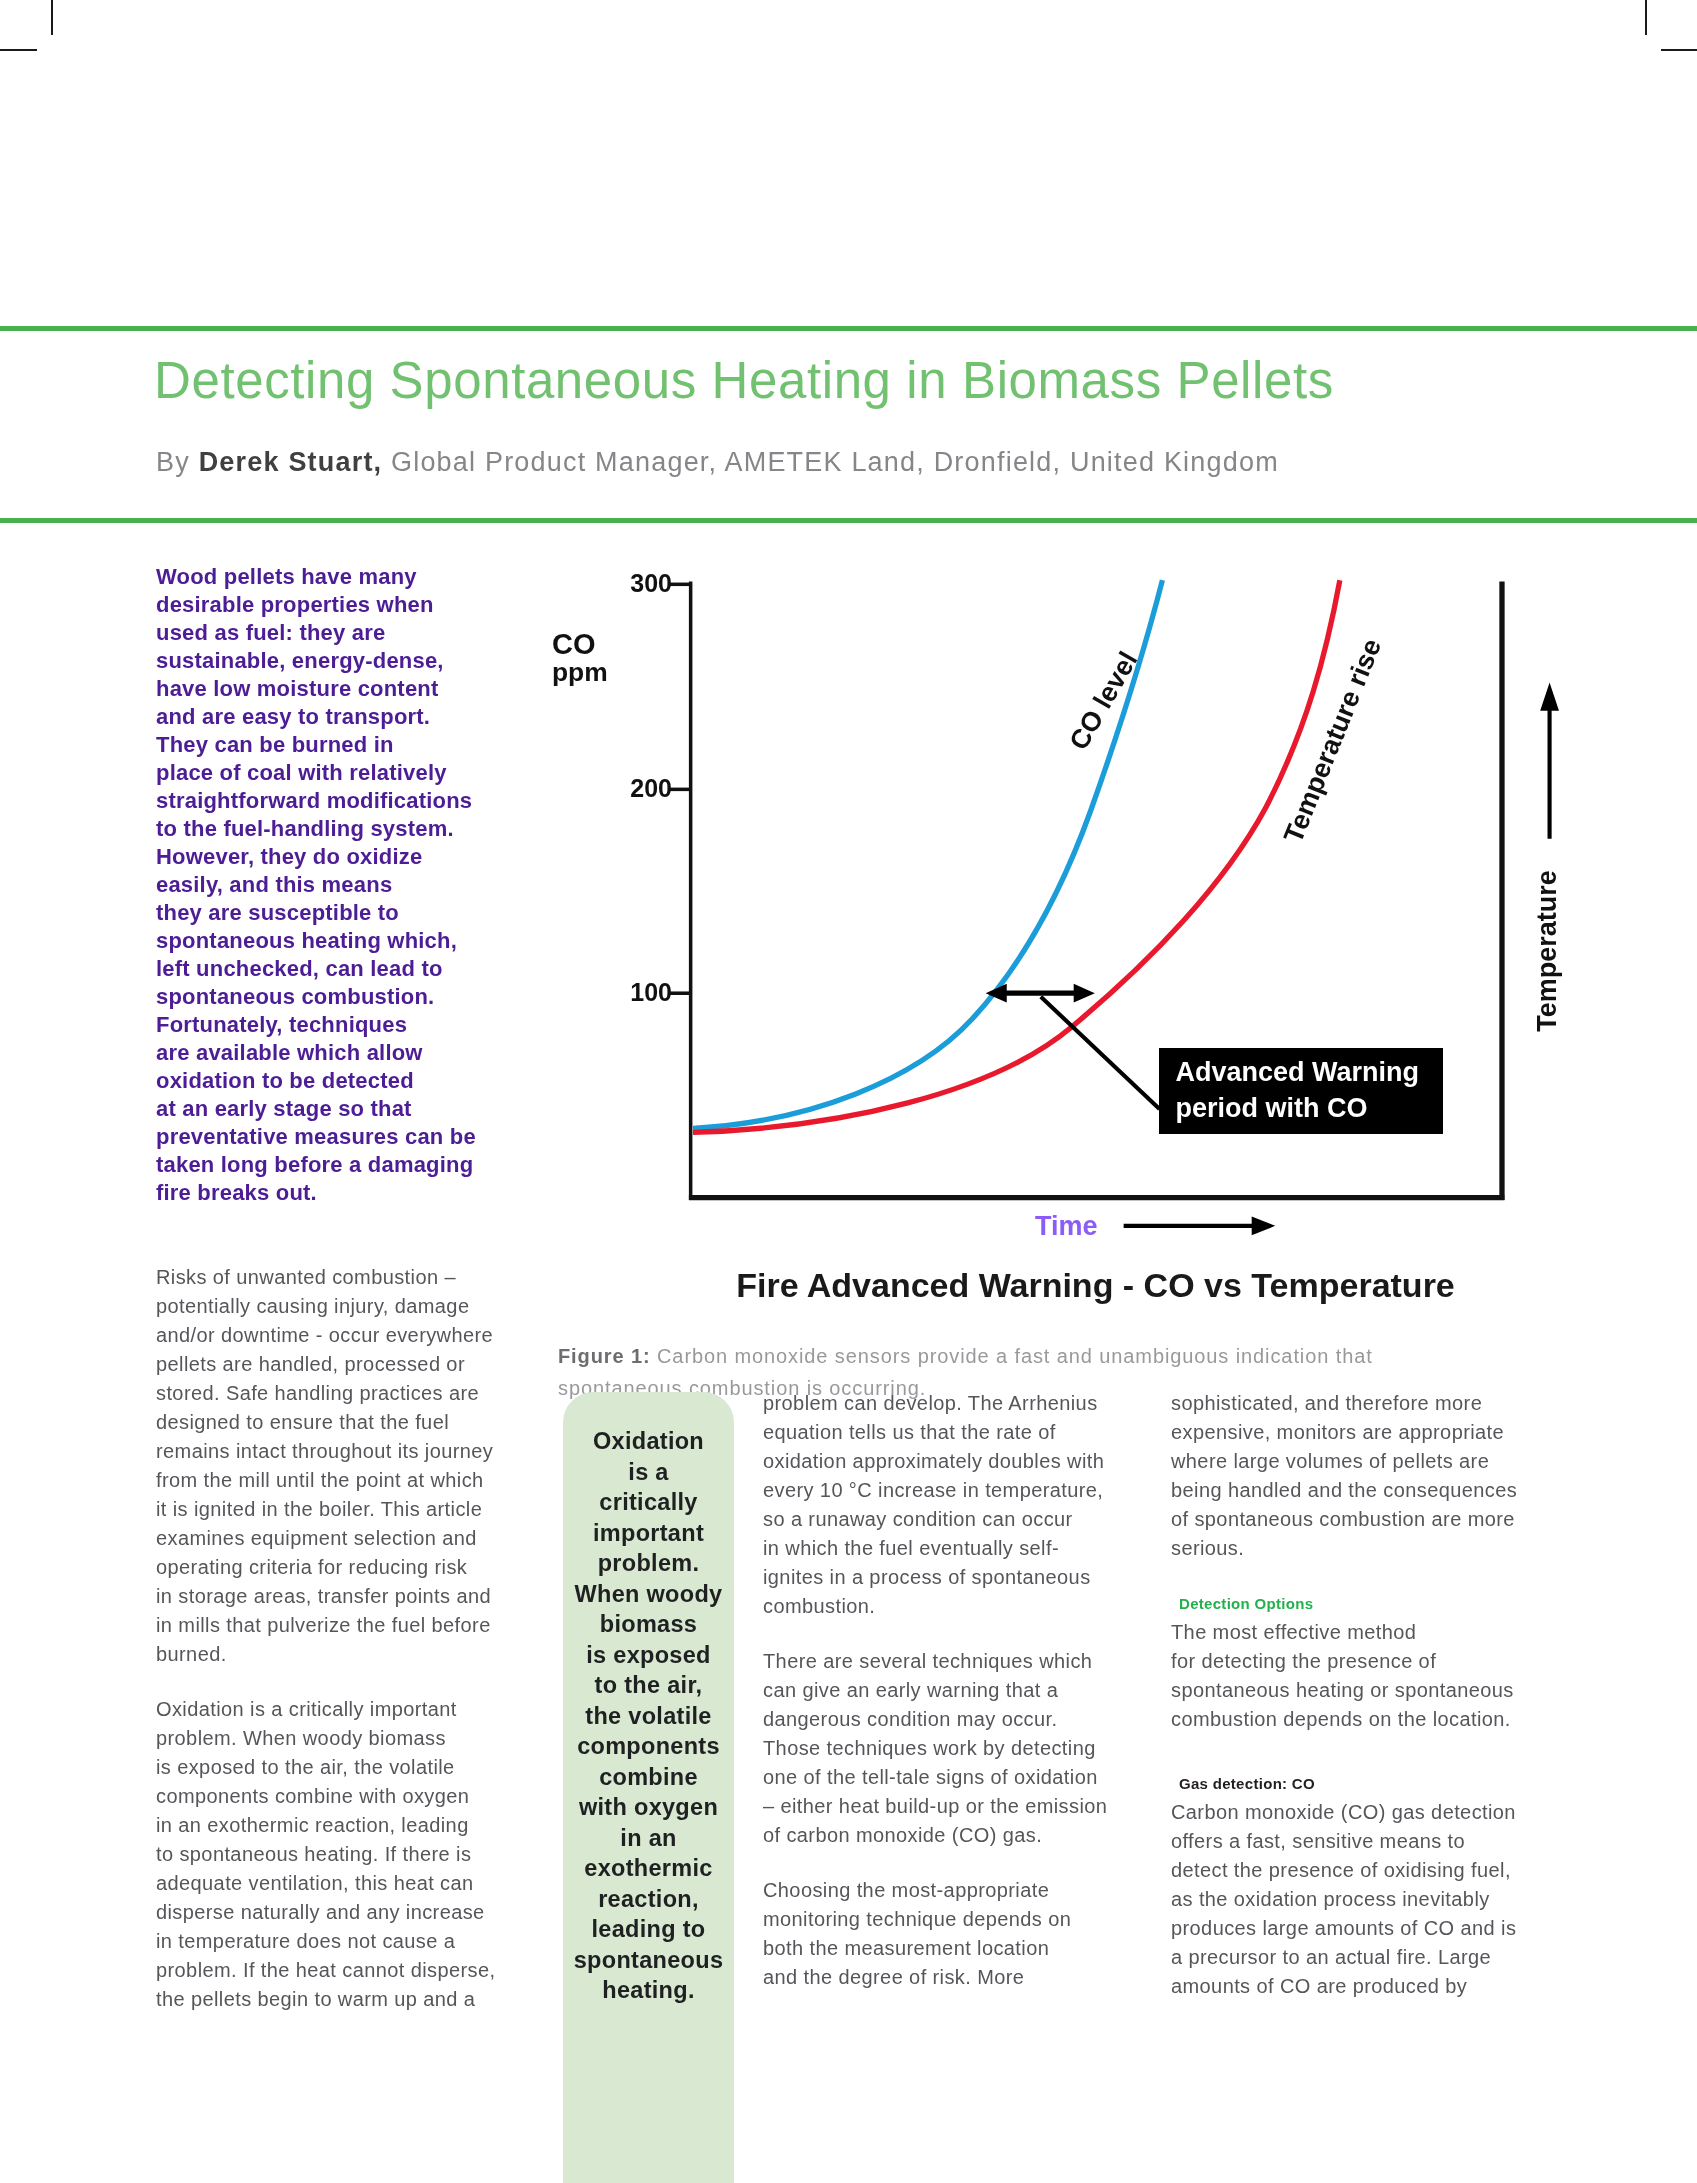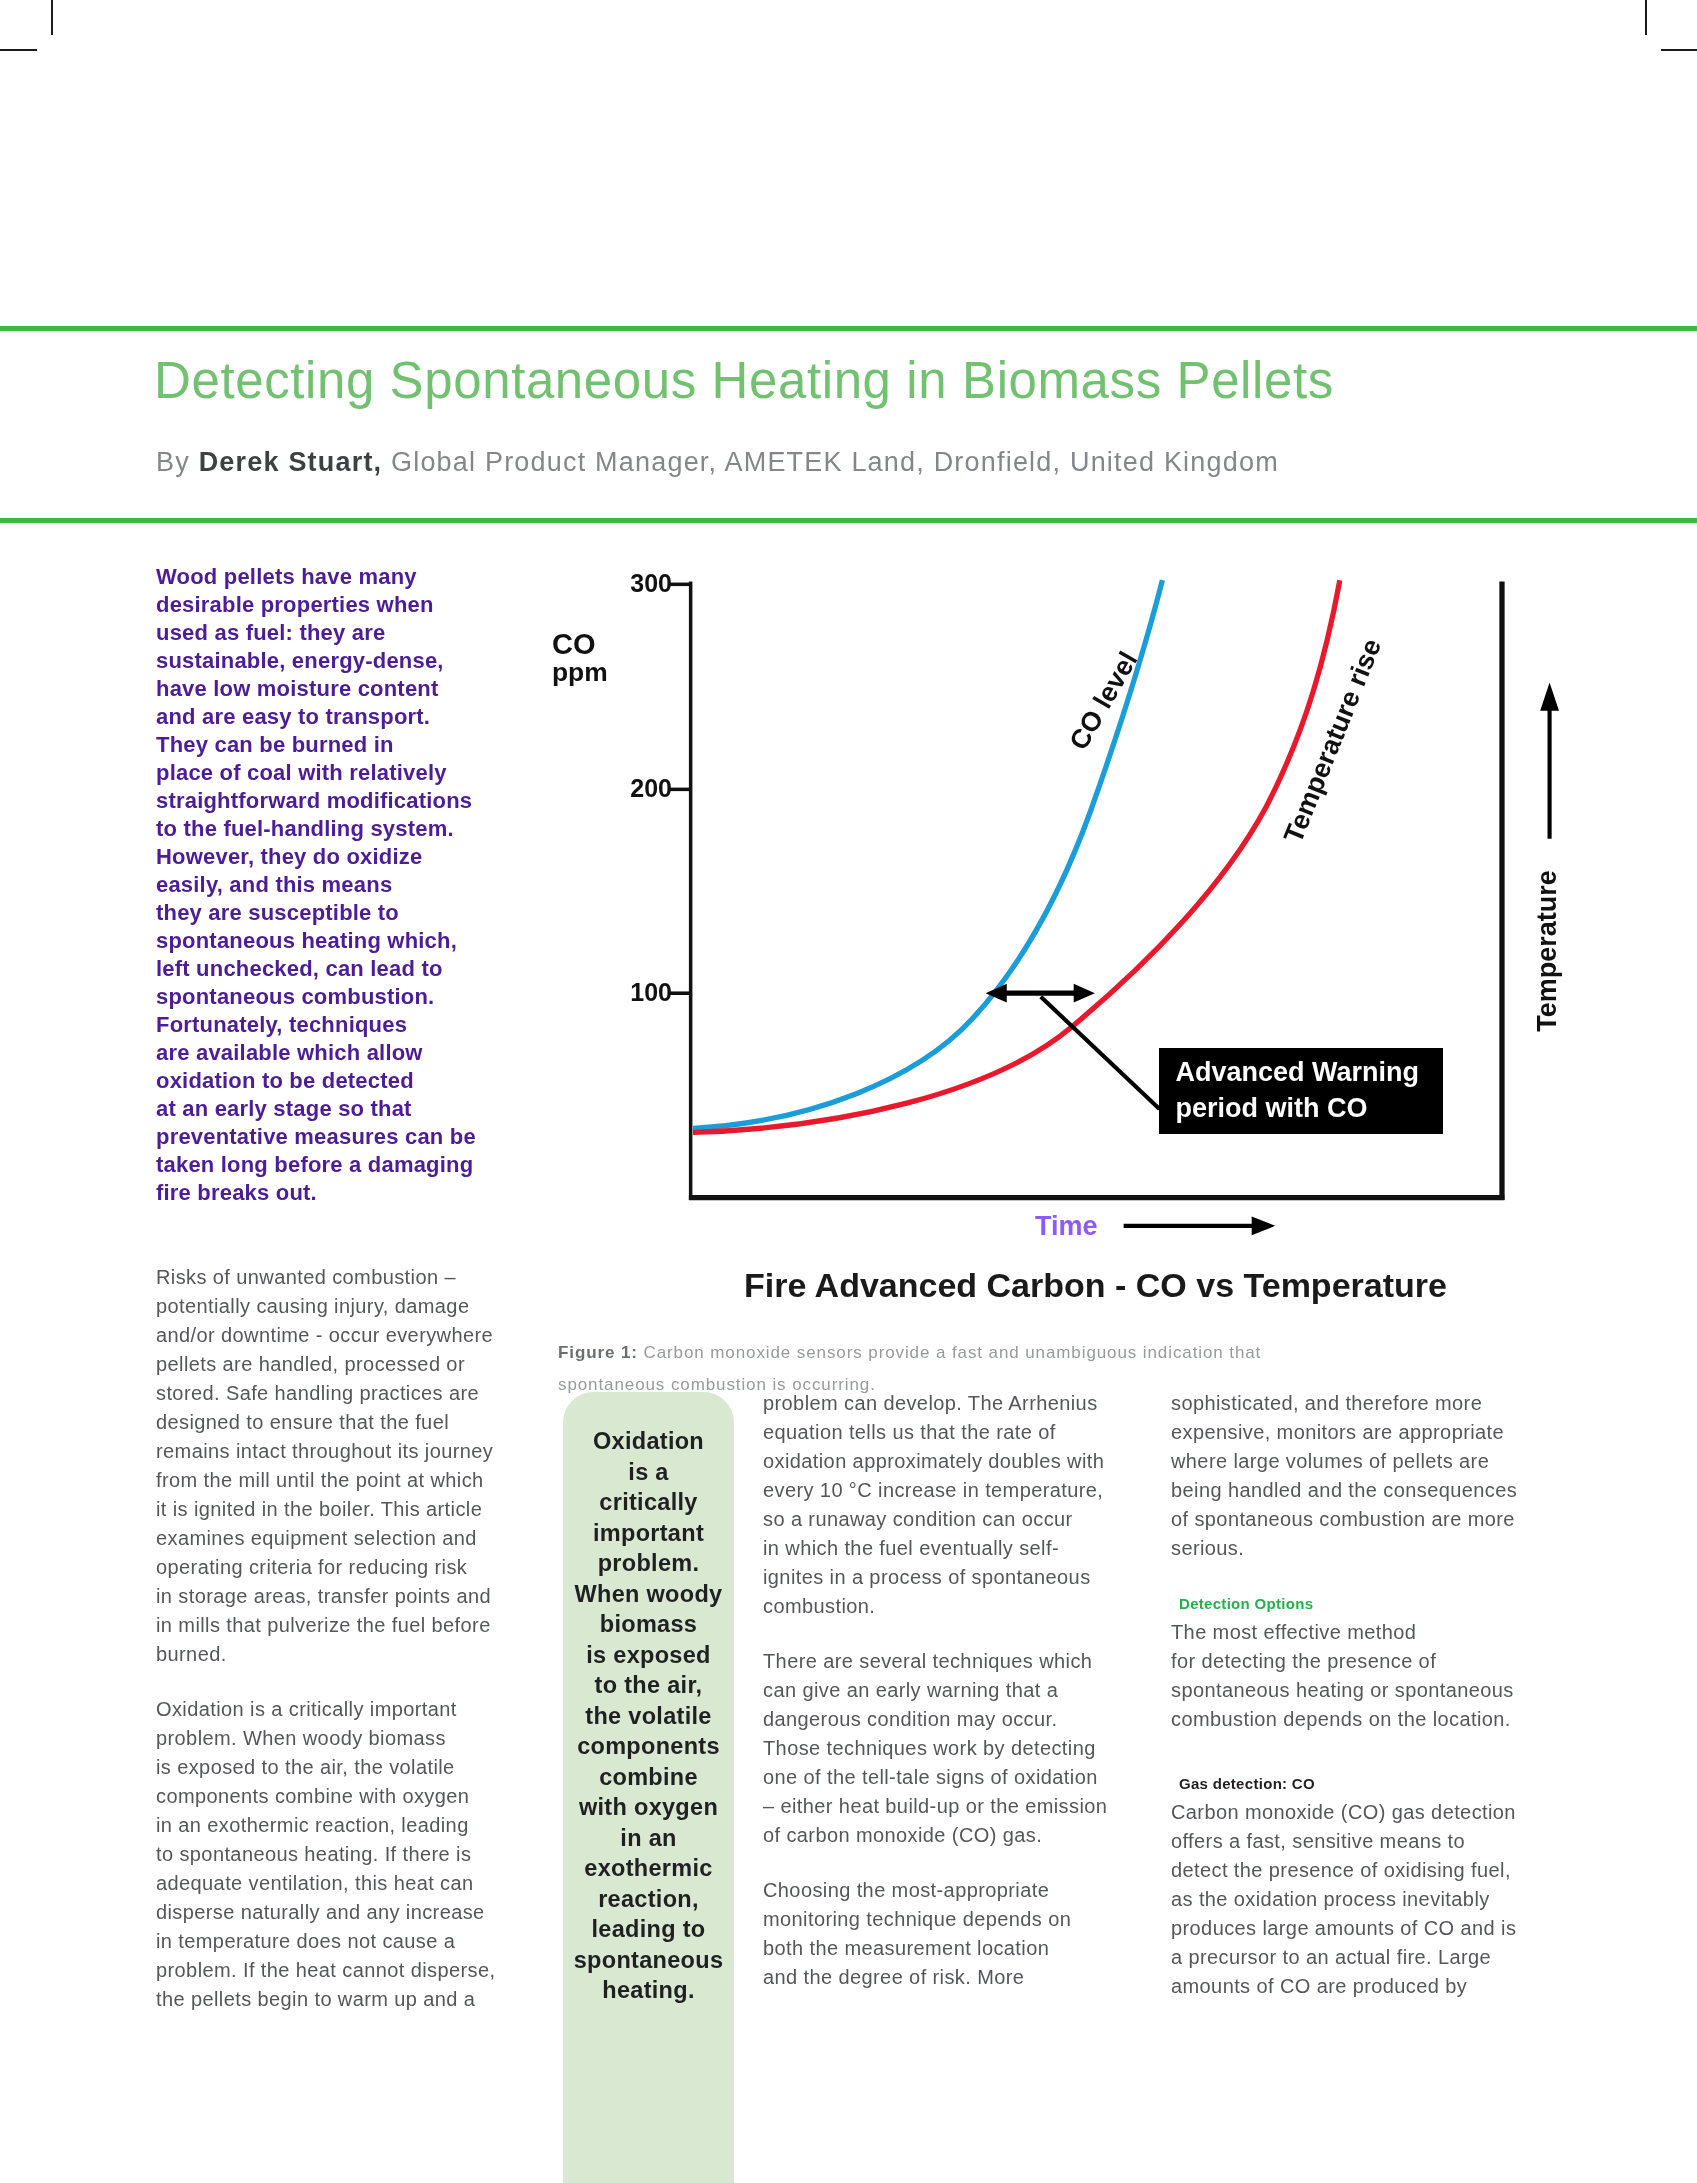--- a/index.html
+++ b/index.html
@@ -25,21 +25,21 @@
   .y-title .l1{font-size:29px;} .y-title .l2{font-size:26.4px;}
   .ytick{position:absolute;left:590px;width:82px;text-align:right;font-size:25px;font-weight:bold;color:#111;}
   .curve-label{position:absolute;font-size:27px;font-weight:bold;color:#111;white-space:nowrap;transform-origin:center;}
   #anno-box{position:absolute;left:1159px;top:1048px;width:284px;height:86px;background:#000;box-sizing:border-box;
             padding:5.9px 0 0 16.4px;color:#fff;font-size:27px;font-weight:bold;line-height:36px;white-space:pre-line;}
   #time-label{position:absolute;left:1035px;top:1211px;font-size:27px;font-weight:bold;color:#8b5cf6;}
   #right-axis-label{position:absolute;left:1547px;top:951px;font-size:27px;font-weight:bold;color:#111;
                     transform:translate(-50%,-50%) rotate(-90deg);white-space:nowrap;}
   #chart-title{position:absolute;left:687px;top:1266px;width:817px;text-align:center;
                font-size:34px;font-weight:bold;color:#1a1a1a;white-space:nowrap;}
-  #fig-caption{position:absolute;left:558px;top:1320px;width:998px;font-size:17px;line-height:32px;
+  #fig-caption{position:absolute;left:558px;top:1320px;width:998px;font-size:20px;line-height:32px;
                letter-spacing:0.9px;color:#97999c;white-space:pre-line;}
   #fig-caption .figbold{font-weight:bold;color:#6b6d70;}
   
   #pullquote{position:absolute;left:563px;top:1392px;width:171px;height:792px;background:#d8e8d1;
              border-radius:30.5px 30.5px 0 0;box-sizing:border-box;padding:34px 3.5px 0 3.5px;}
   #pullquote .pq-text{font-size:23.5px;line-height:30.5px;font-weight:bold;color:#1f2021;text-align:center;white-space:pre-line;letter-spacing:0.3px;}
   #col2{position:absolute;left:763px;top:1389px;width:411px;}
   #col3{position:absolute;left:1171px;top:1389px;width:417px;}
   .subhead{font-size:15px;line-height:29px;font-weight:bold;margin:0 0 0 8px;letter-spacing:0.3px;}
   .subhead.green{color:#22b14c;margin-top:0;}
@@ -144,21 +144,21 @@
   </div>
   <div class="ytick" style="top:569px;">300</div>
   <div class="ytick" style="top:774px;">200</div>
   <div class="ytick" style="top:978px;">100</div>
   <div class="curve-label" style="left:1104px;top:701px;transform:translate(-50%,-50%) rotate(-60deg);">CO level</div>
   <div class="curve-label" style="left:1333px;top:741px;transform:translate(-50%,-50%) rotate(-68deg);">Temperature rise</div>
   <div id="anno-box">Advanced Warning
 period with CO</div>
   <div id="time-label">Time</div>
   <div id="right-axis-label">Temperature</div>
-  <div id="chart-title">Fire Advanced Carbon - CO vs Temperature</div>
+  <div id="chart-title">Fire Advanced Warning - CO vs Temperature</div>
   <p id="fig-caption"><span class="figbold">Figure 1:</span><span> Carbon monoxide sensors provide a fast and unambiguous indication that
 spontaneous combustion is occurring.</span></p>
 
   <div id="pullquote">
     <div class="pq-text">Oxidation
 is a
 critically
 important
 problem.
 When woody

